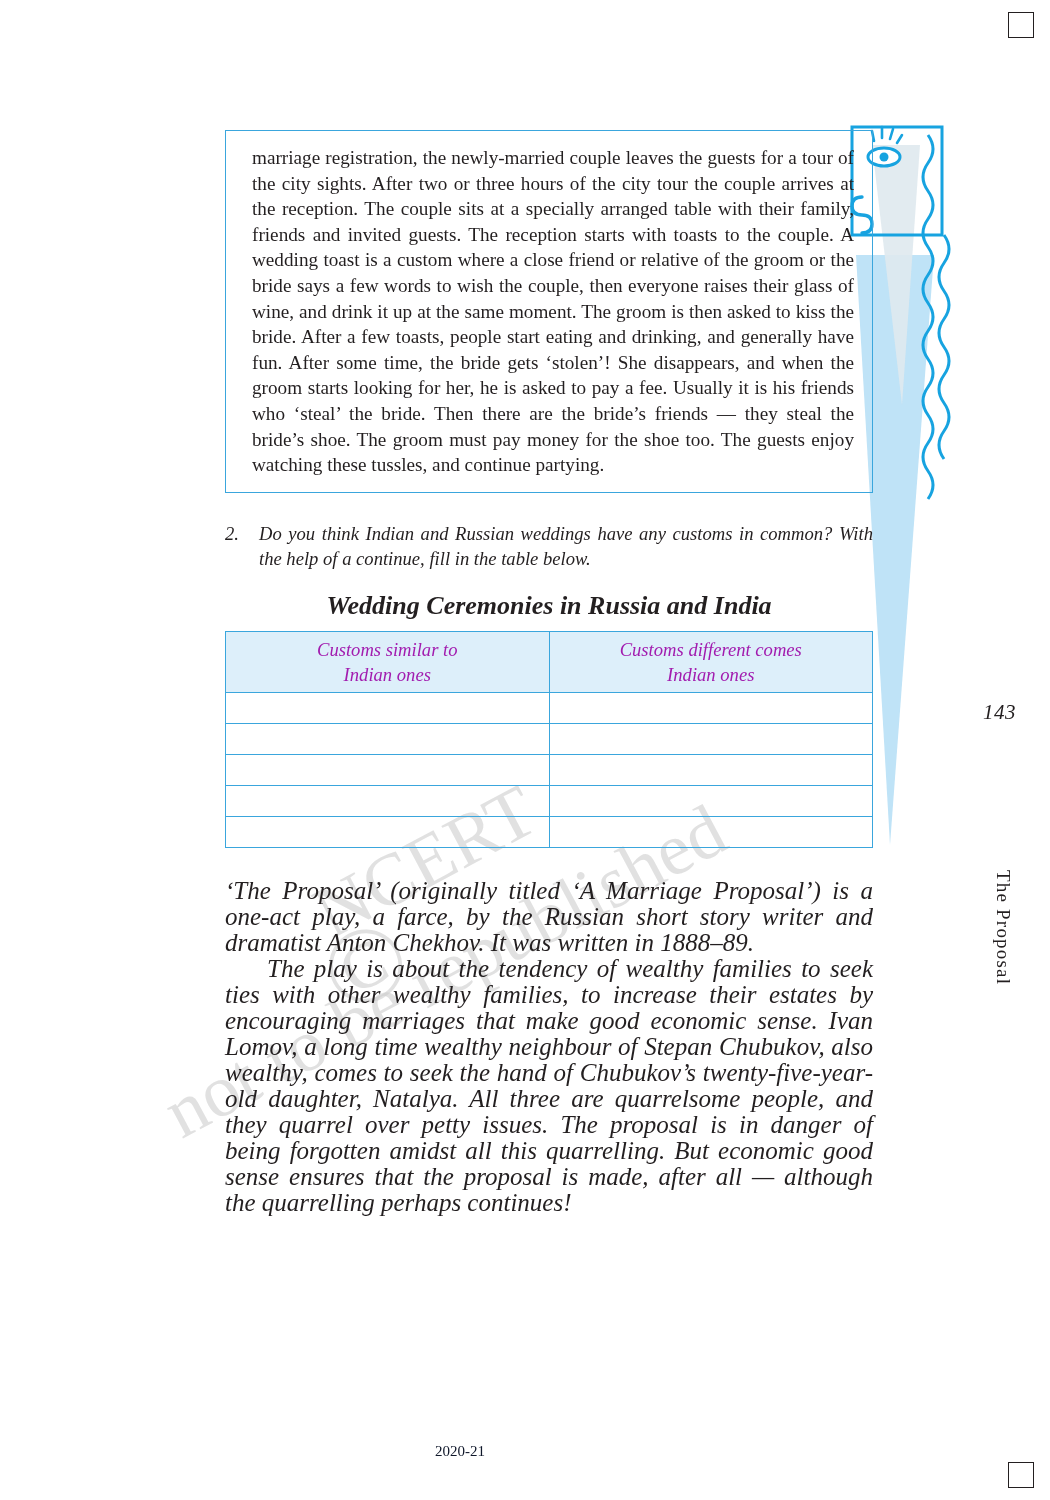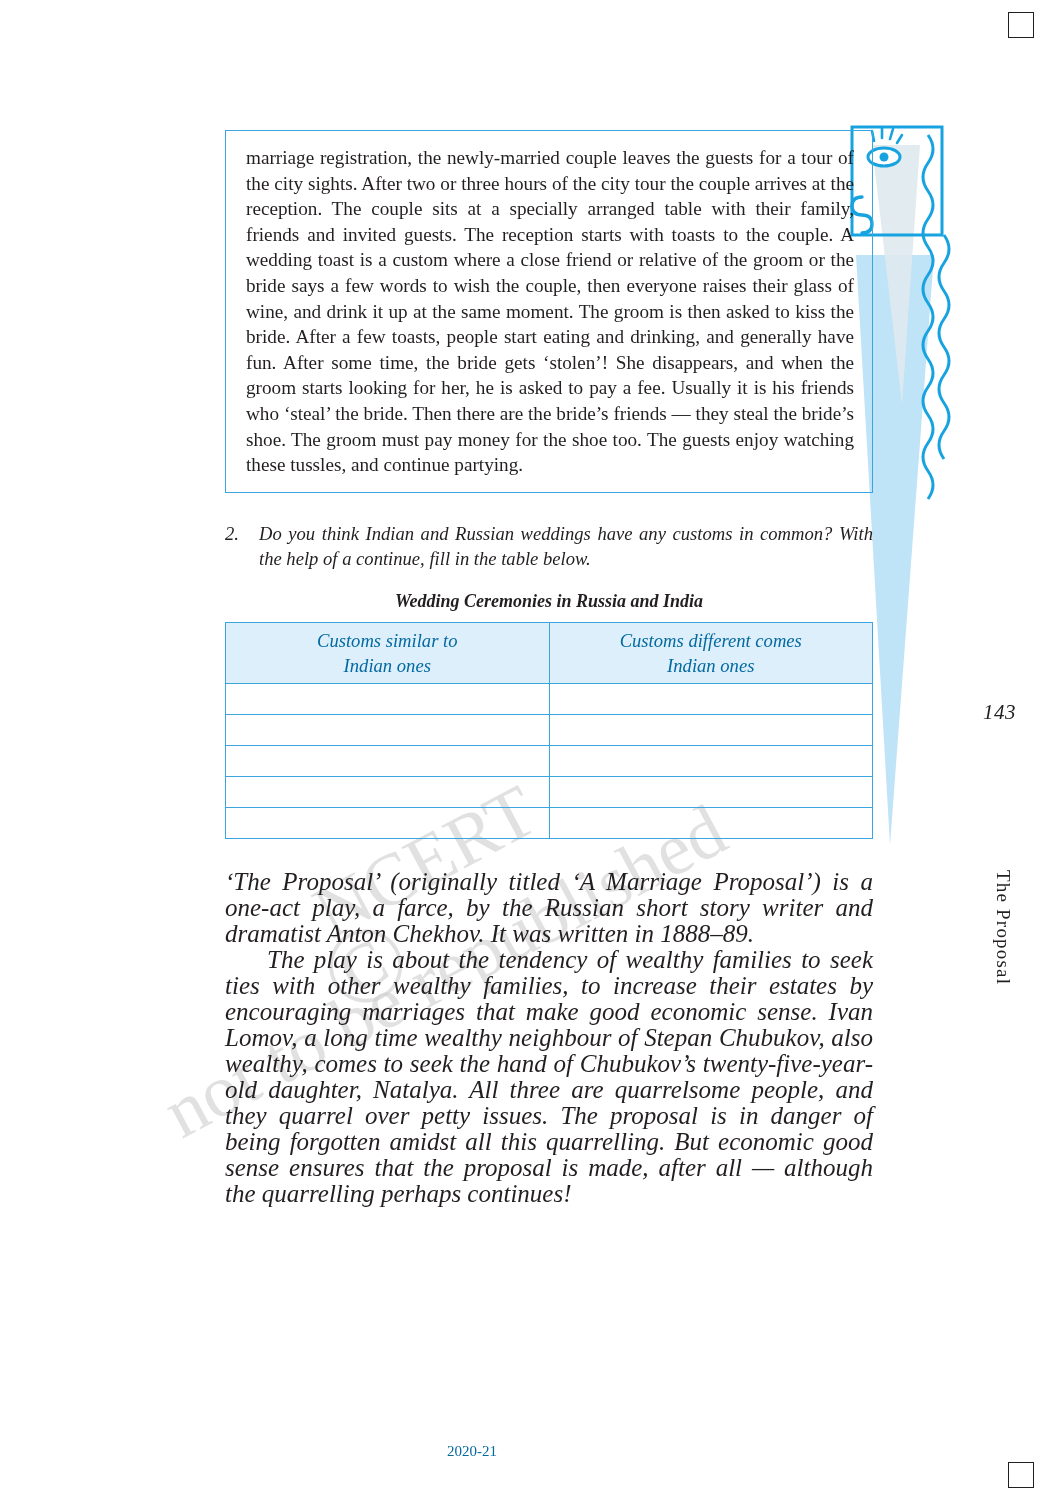--- a/index.html
+++ b/index.html
@@ -102,21 +102,21 @@
   .content {
     position: absolute;
     left: 225px;
     top: 130px;
     width: 648px;
   }
 
   
   .passage-box {
     border: 1.6px solid #3aa6dd;
-    padding: 14px 18px 14px 20px;
+    padding: 14px 18px 14px 26px;
     box-sizing: border-box;
   }
   .passage-box p {
     margin: 0;
     font-family: "Liberation Serif", serif;
     font-size: 19.2px;
     line-height: 25.6px;
     color: #231f20;
     text-align: justify;
     text-justify: inter-word;
@@ -140,21 +140,21 @@
     flex: 1;
     text-align: justify;
   }
 
   
   .table-title {
     text-align: center;
     font-family: "Liberation Serif", serif;
     font-weight: bold;
     font-style: italic;
-    font-size: 18px;
+    font-size: 26px;
     color: #231f20;
     margin-top: 20px;
     margin-bottom: 10px;
   }
   table.ceremonies {
     border-collapse: collapse;
     width: 100%;
     table-layout: fixed;
   }
   table.ceremonies th,
@@ -162,21 +162,21 @@
     border: 1.4px solid #3aa6dd;
     height: 30px;
     padding: 0;
   }
   table.ceremonies th {
     background: #ddeffa;
     font-family: "Liberation Serif", serif;
     font-style: italic;
     font-weight: normal;
     font-size: 18.6px;
-    color: #0369a1;
+    color: #a21caf;
     height: 60px;
     line-height: 25px;
   }
   table.ceremonies th span { display: block; }
 
   
   .note {
     margin-top: 30px;
     font-family: "Liberation Serif", serif;
     font-style: italic;
@@ -184,27 +184,27 @@
     line-height: 26px;
     color: #231f20;
     text-align: justify;
   }
   .note p { margin: 0; }
   .note p.indent { text-indent: 42px; }
 
   
   .footer {
     position: absolute;
-    left: 16px;
+    left: 4px;
     top: 1443px;
     width: 912px;
     text-align: center;
     font-family: "Liberation Serif", serif;
     font-size: 15px;
-    color: #0369a1;
+    color: #0f172a;
   }
 </style>
 </head>
 <body>
 
 <div class="crop-mark crop-tr"></div>
 <div class="crop-mark crop-br"></div>
 
 <div class="deco">
   <svg width="120" height="760" viewBox="0 0 120 760" xmlns="http://www.w3.org/2000/svg">

